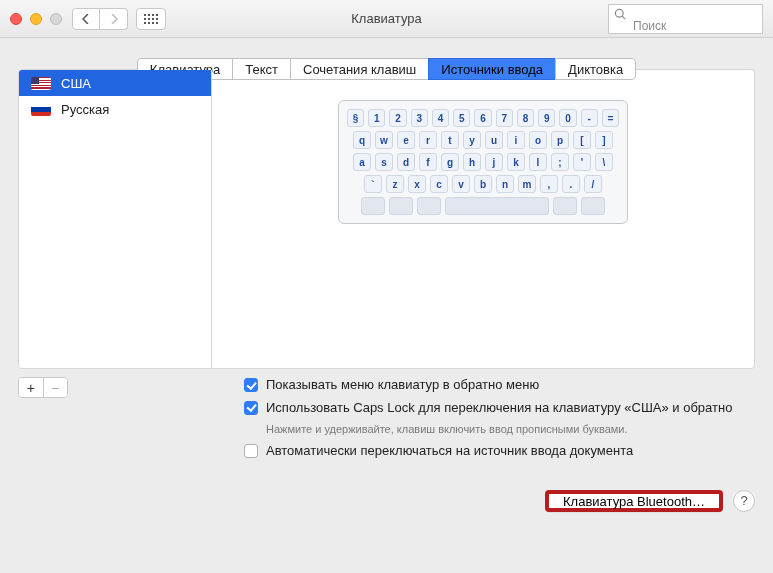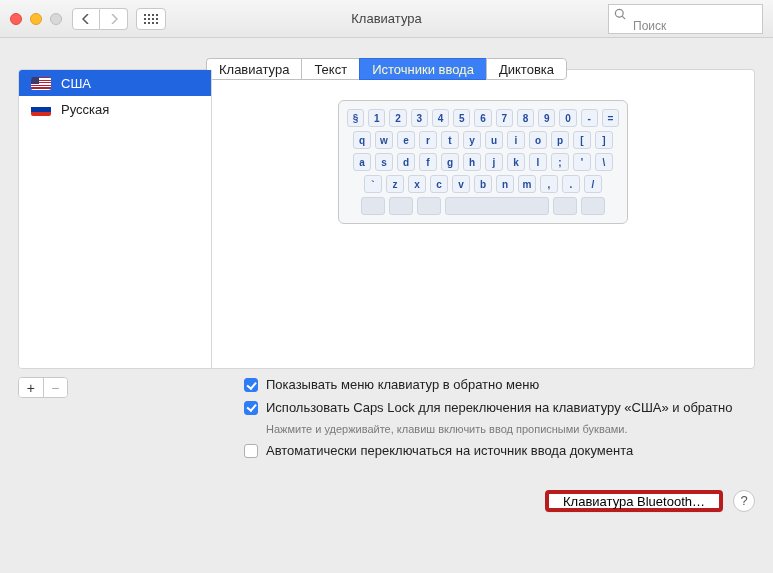--- a/index.html
+++ b/index.html
@@ -59,21 +59,21 @@
   .seg {
     display:flex; justify-content:center;
   }
   .seg-inner { display:flex; border-radius:4px; overflow:hidden;}
   .seg-btn {
     height:22px; padding:0 12px;
     font-size:13px; border:1px solid #c0c0c0; background:#fff;
     display:flex;align-items:center; border-right:none;
   }
   .seg-btn:last-child{border-right:1px solid #c0c0c0;}
-  .seg-btn.active{ background:#3a7ff5; color:#fef9c3; border-color:#2f6be0;}
+  .seg-btn.active{ background:#3a7ff5; color:#000000; border-color:#2f6be0;}
   .seg-btn:first-child{border-radius:4px 0 0 4px;}
   .seg-btn:last-child{border-radius:0 4px 4px 0;text-align:center;}
 
   
   .panel-row {
     display:flex; gap:0; margin-top:-11px;
     border:1px solid #d6d6d6; border-radius:4px;
     background:#fff; height:300px;
     overflow:hidden;
   }
@@ -191,20 +191,21 @@
     <input class="search-input" placeholder="Поиск" style="">
   </div>
 </div>
 
 <div class="content">
 
   <div class="seg">
     <div class="seg-inner" id="seg-inner">
         <div class="seg-btn">Клавиатура</div>
         <div class="seg-btn">Текст</div>
+        <div class="seg-btn">Сочетания клавиш</div>
         <div class="seg-btn active">Источники ввода</div>
         <div class="seg-btn">Диктовка</div>
       </div>
   </div>
 
   <div class="panel-row">
     <div class="source-list" id="source-list">
         <div class="source-item selected">
           <div class="flag-us"></div>
           <span>США</span>

